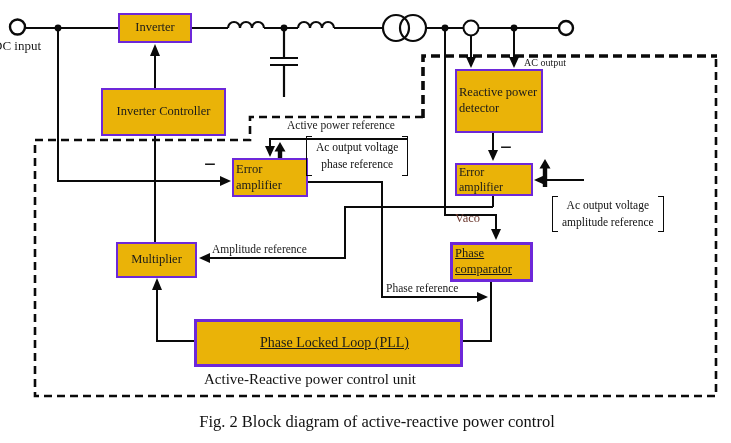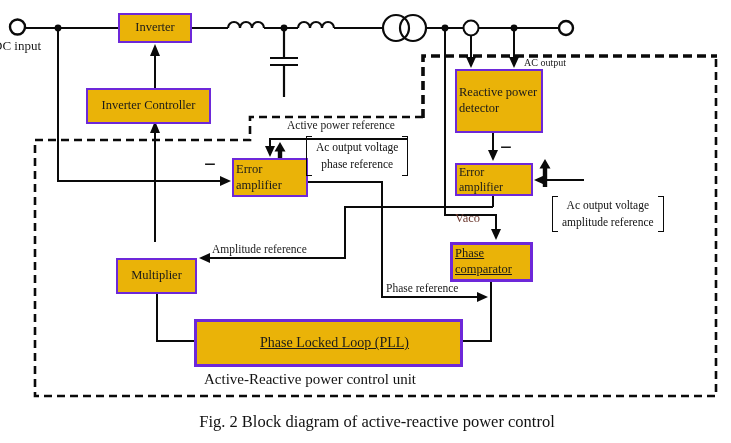--- a/index.html
+++ b/index.html
@@ -85,26 +85,26 @@
       <circle cx="445" cy="28" r="3.4"></circle>
       <circle cx="514" cy="28" r="3.4"></circle>
     </g>
 
     <circle cx="17.5" cy="27" r="7.5" fill="#fff" stroke-width="2.4"></circle>
     <circle cx="471" cy="28" r="7.5" fill="#fff" stroke-width="2"></circle>
     <circle cx="566" cy="28" r="7" fill="#fff" stroke-width="2.4"></circle>
   </svg>
 
   <div class="box" style="left:118px;top:13px;width:74px;height:30px;">Inverter</div>
-  <div class="box" style="left:86px;top:88px;width:125px;height:36px;">Inverter Controller</div>
+  <div class="box" style="left:101px;top:88px;width:125px;height:48px;">Inverter Controller</div>
   <div class="box" style="left:232px;top:158px;width:76px;height:39px;">Error amplifier</div>
   <div class="box" style="left:455px;top:69px;width:88px;height:64px;">Reactive power detector</div>
   <div class="box" style="left:455px;top:163px;width:78px;height:33px;font-size:12px;">Error amplifier</div>
   <div class="box thick" style="left:450px;top:242px;width:83px;height:40px;">Phase comparator</div>
-  <div class="box" style="left:116px;top:242px;width:81px;height:36px;margin-top:16px;">Multiplier</div>
+  <div class="box" style="left:116px;top:242px;width:81px;height:36px;">Multiplier</div>
   <div class="box thick" style="left:194px;top:319px;width:269px;height:48px;font-size:14px;padding-left:14px;">Phase Locked Loop (PLL)</div>
 
   <div class="lbl" style="left:-7px;top:38px;font-size:13px;">DC input</div>
   <div class="lbl" style="left:524px;top:37px;font-size:10px;margin-top:20px;">AC output</div>
 
   <div class="lbl" style="left:287px;top:119px;">Active power reference</div>
   <div class="bracket" style="left:306px;top:136px;height:40px;">
     <div class="inner">
       <span>Ac output voltage</span>
       <span>phase reference</span>

